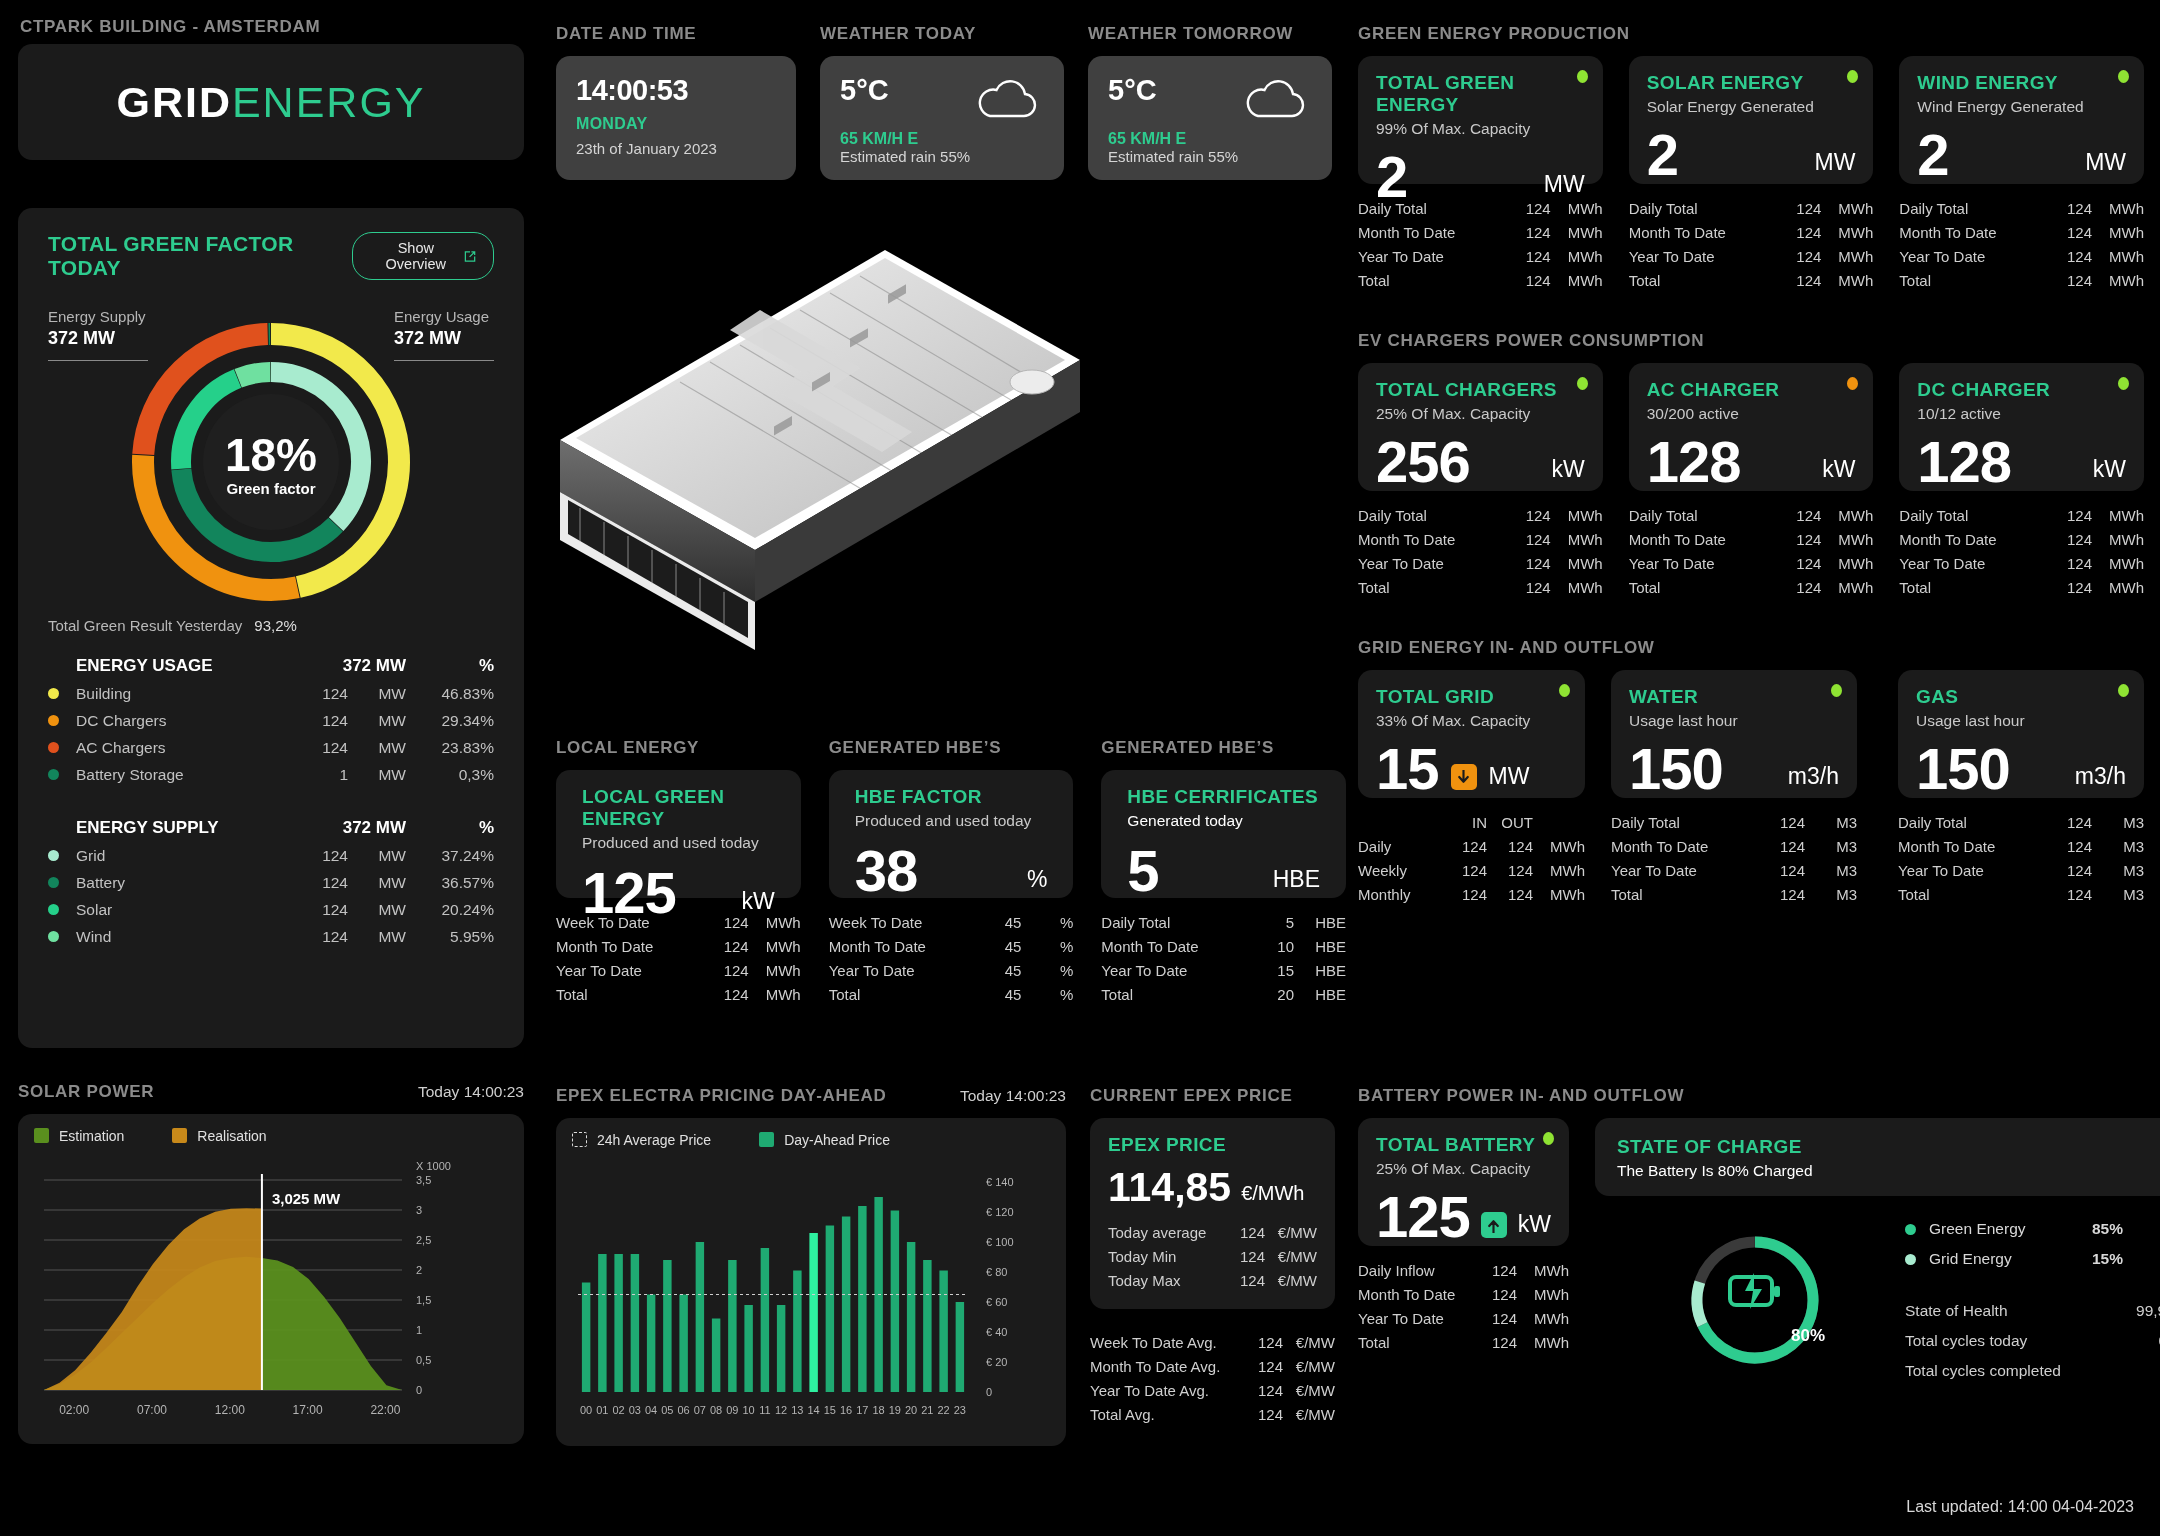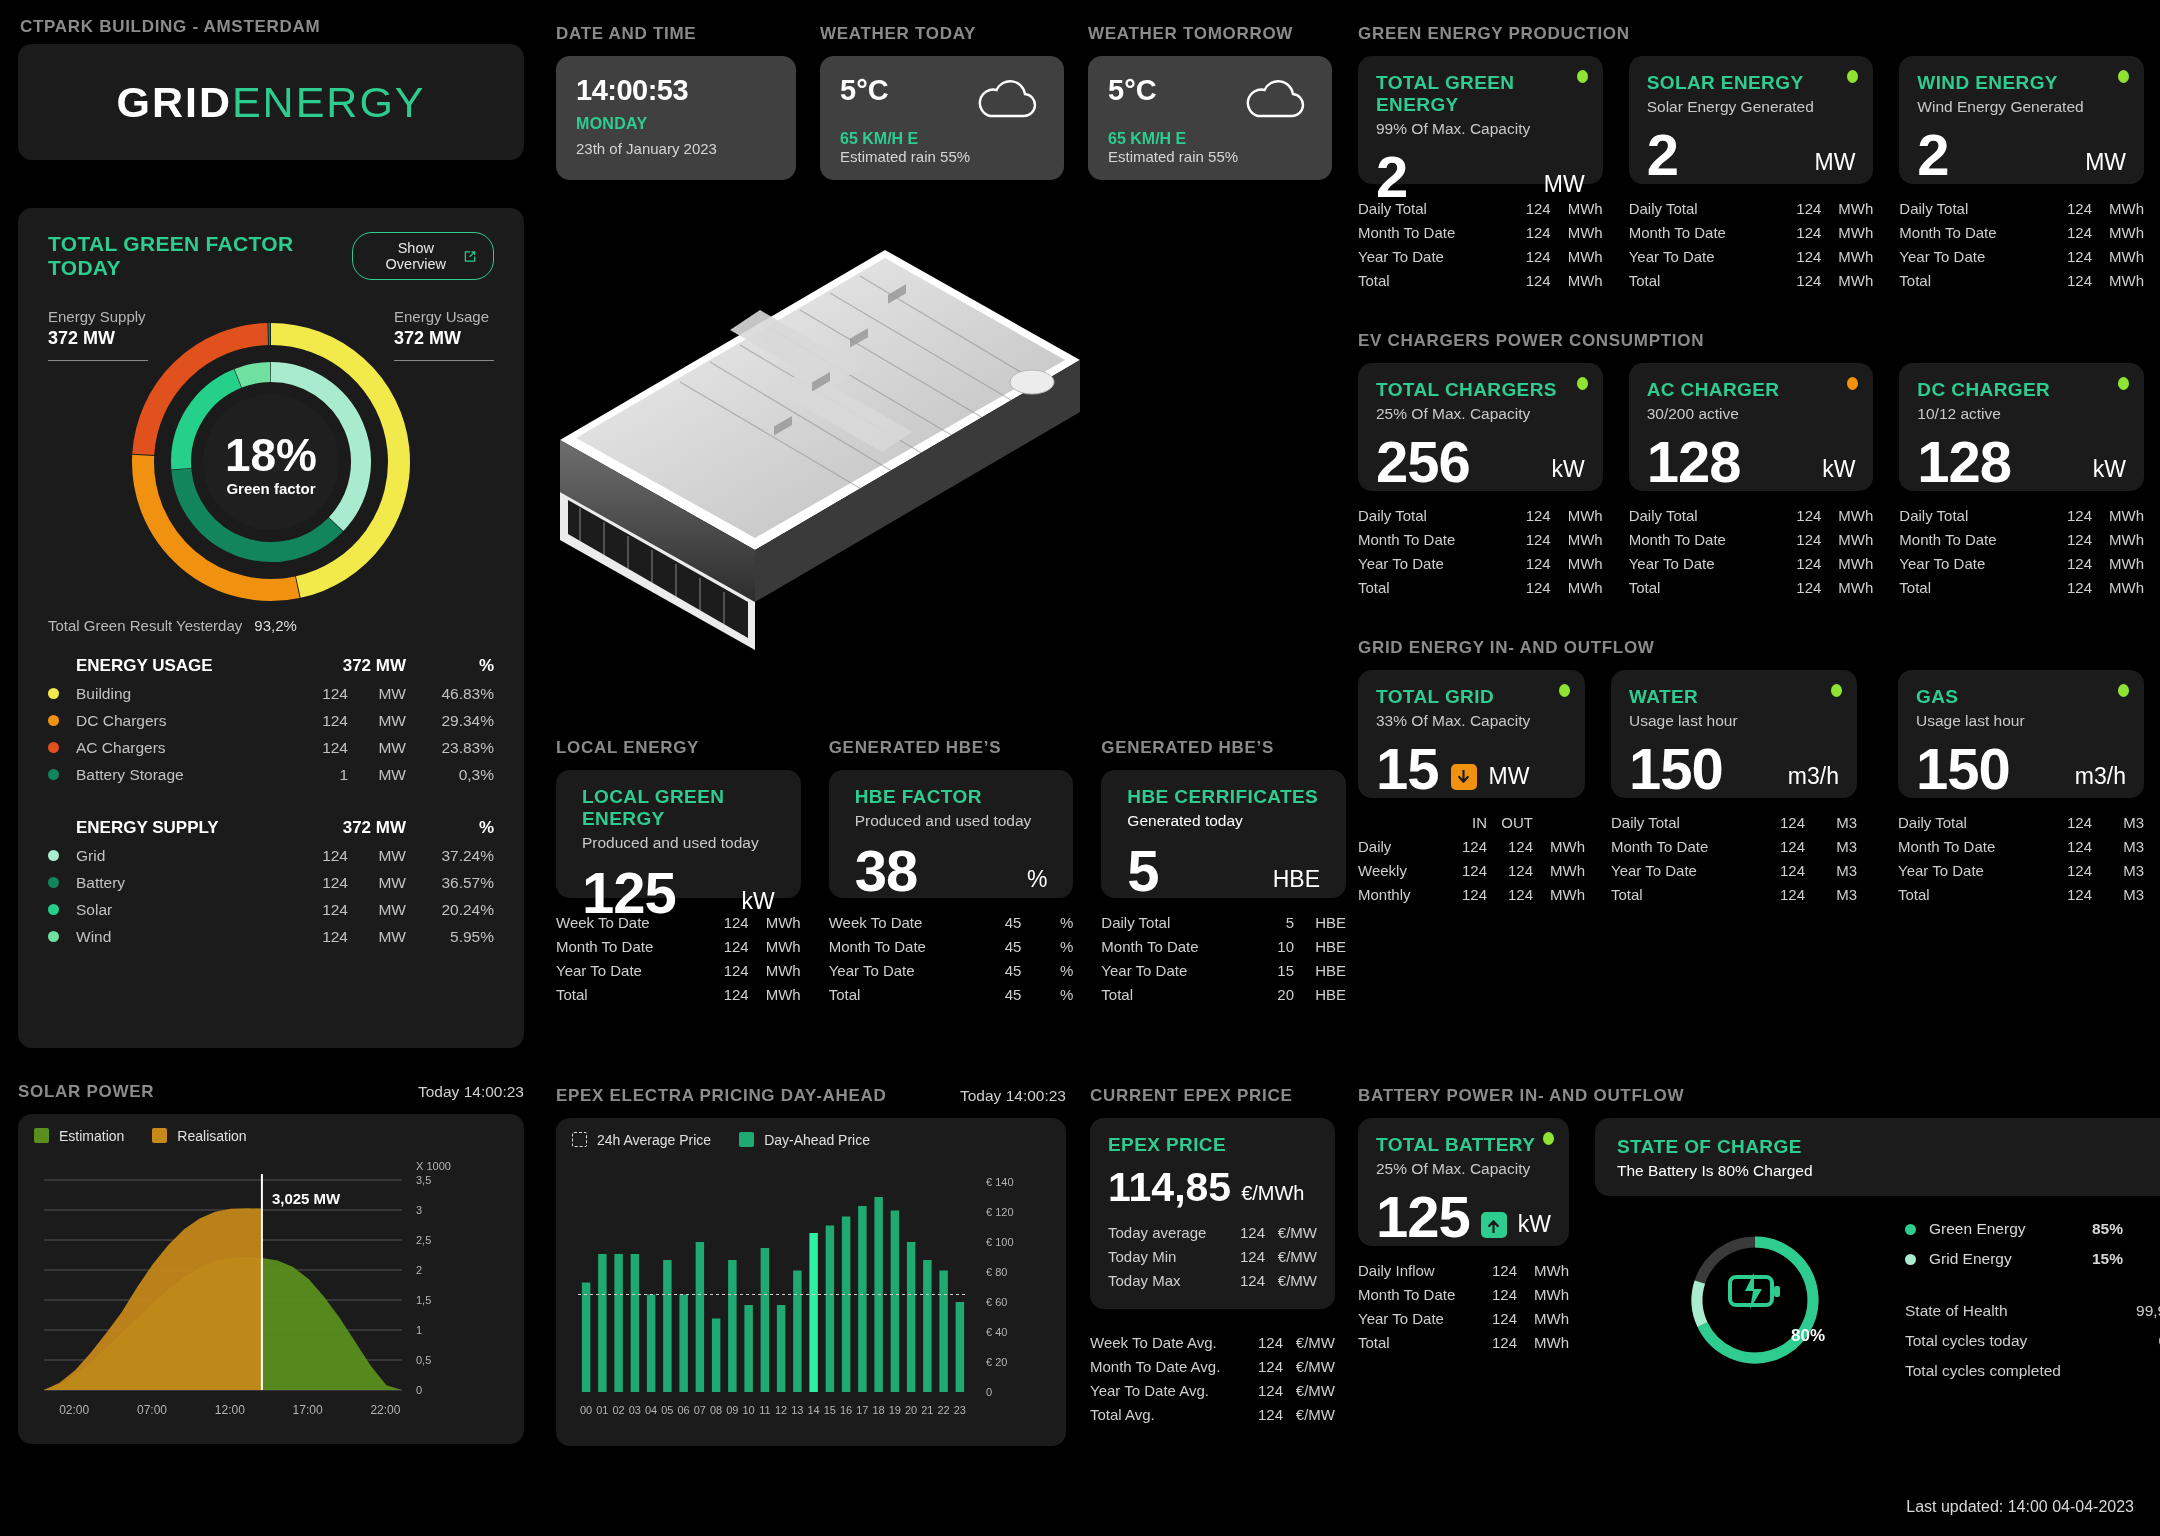--- a/index.html
+++ b/index.html
@@ -61,21 +61,21 @@
   .erow .bullet i { display:inline-block; width:11px; height:11px; border-radius:50%; }
   .erow .n { flex:1; }
   .erow .a { width:60px; text-align:right; }
   .erow .u { width:58px; text-align:right; }
   .erow .pc { width:88px; text-align:right; }
 
   #solarPanel { position:absolute; left:18px; top:1082px; width:506px; height:378px; }
   #solarPanel .hd { display:flex; justify-content:space-between; align-items:baseline; }
   #solarPanel .ts { font-size:15.5px; color:#cfcfcf; }
   #solarBox { background:#1b1b1b; border-radius:14px; height:330px; margin-top:12px; position:relative; padding:14px 16px; }
-  .legend { display:flex; gap:28px; align-items:center; font-size:14px; color:#e0e0e0; }
+  .legend { display:flex; gap:48px; align-items:center; font-size:14px; color:#e0e0e0; }
   .legend .sw { width:15px; height:15px; border-radius:2px; display:inline-block; margin-right:10px; vertical-align:-2px; }
 
   
   #dateTimeSec { position:absolute; left:556px; top:24px; width:240px; }
   #wxToday { position:absolute; left:820px; top:24px; width:244px; }
   #wxTom { position:absolute; left:1088px; top:24px; width:244px; }
   .tcard { background:#404040; border-radius:14px; height:124px; margin-top:12px; padding:18px 20px; }
   .clock { font-size:29px; font-weight:bold; letter-spacing:-.5px; }
   .day { color:#2ecc8f; font-size:16px; font-weight:bold; margin-top:8px; letter-spacing:.3px; }
   .date { color:#d5d5d5; font-size:15px; margin-top:7px; }

